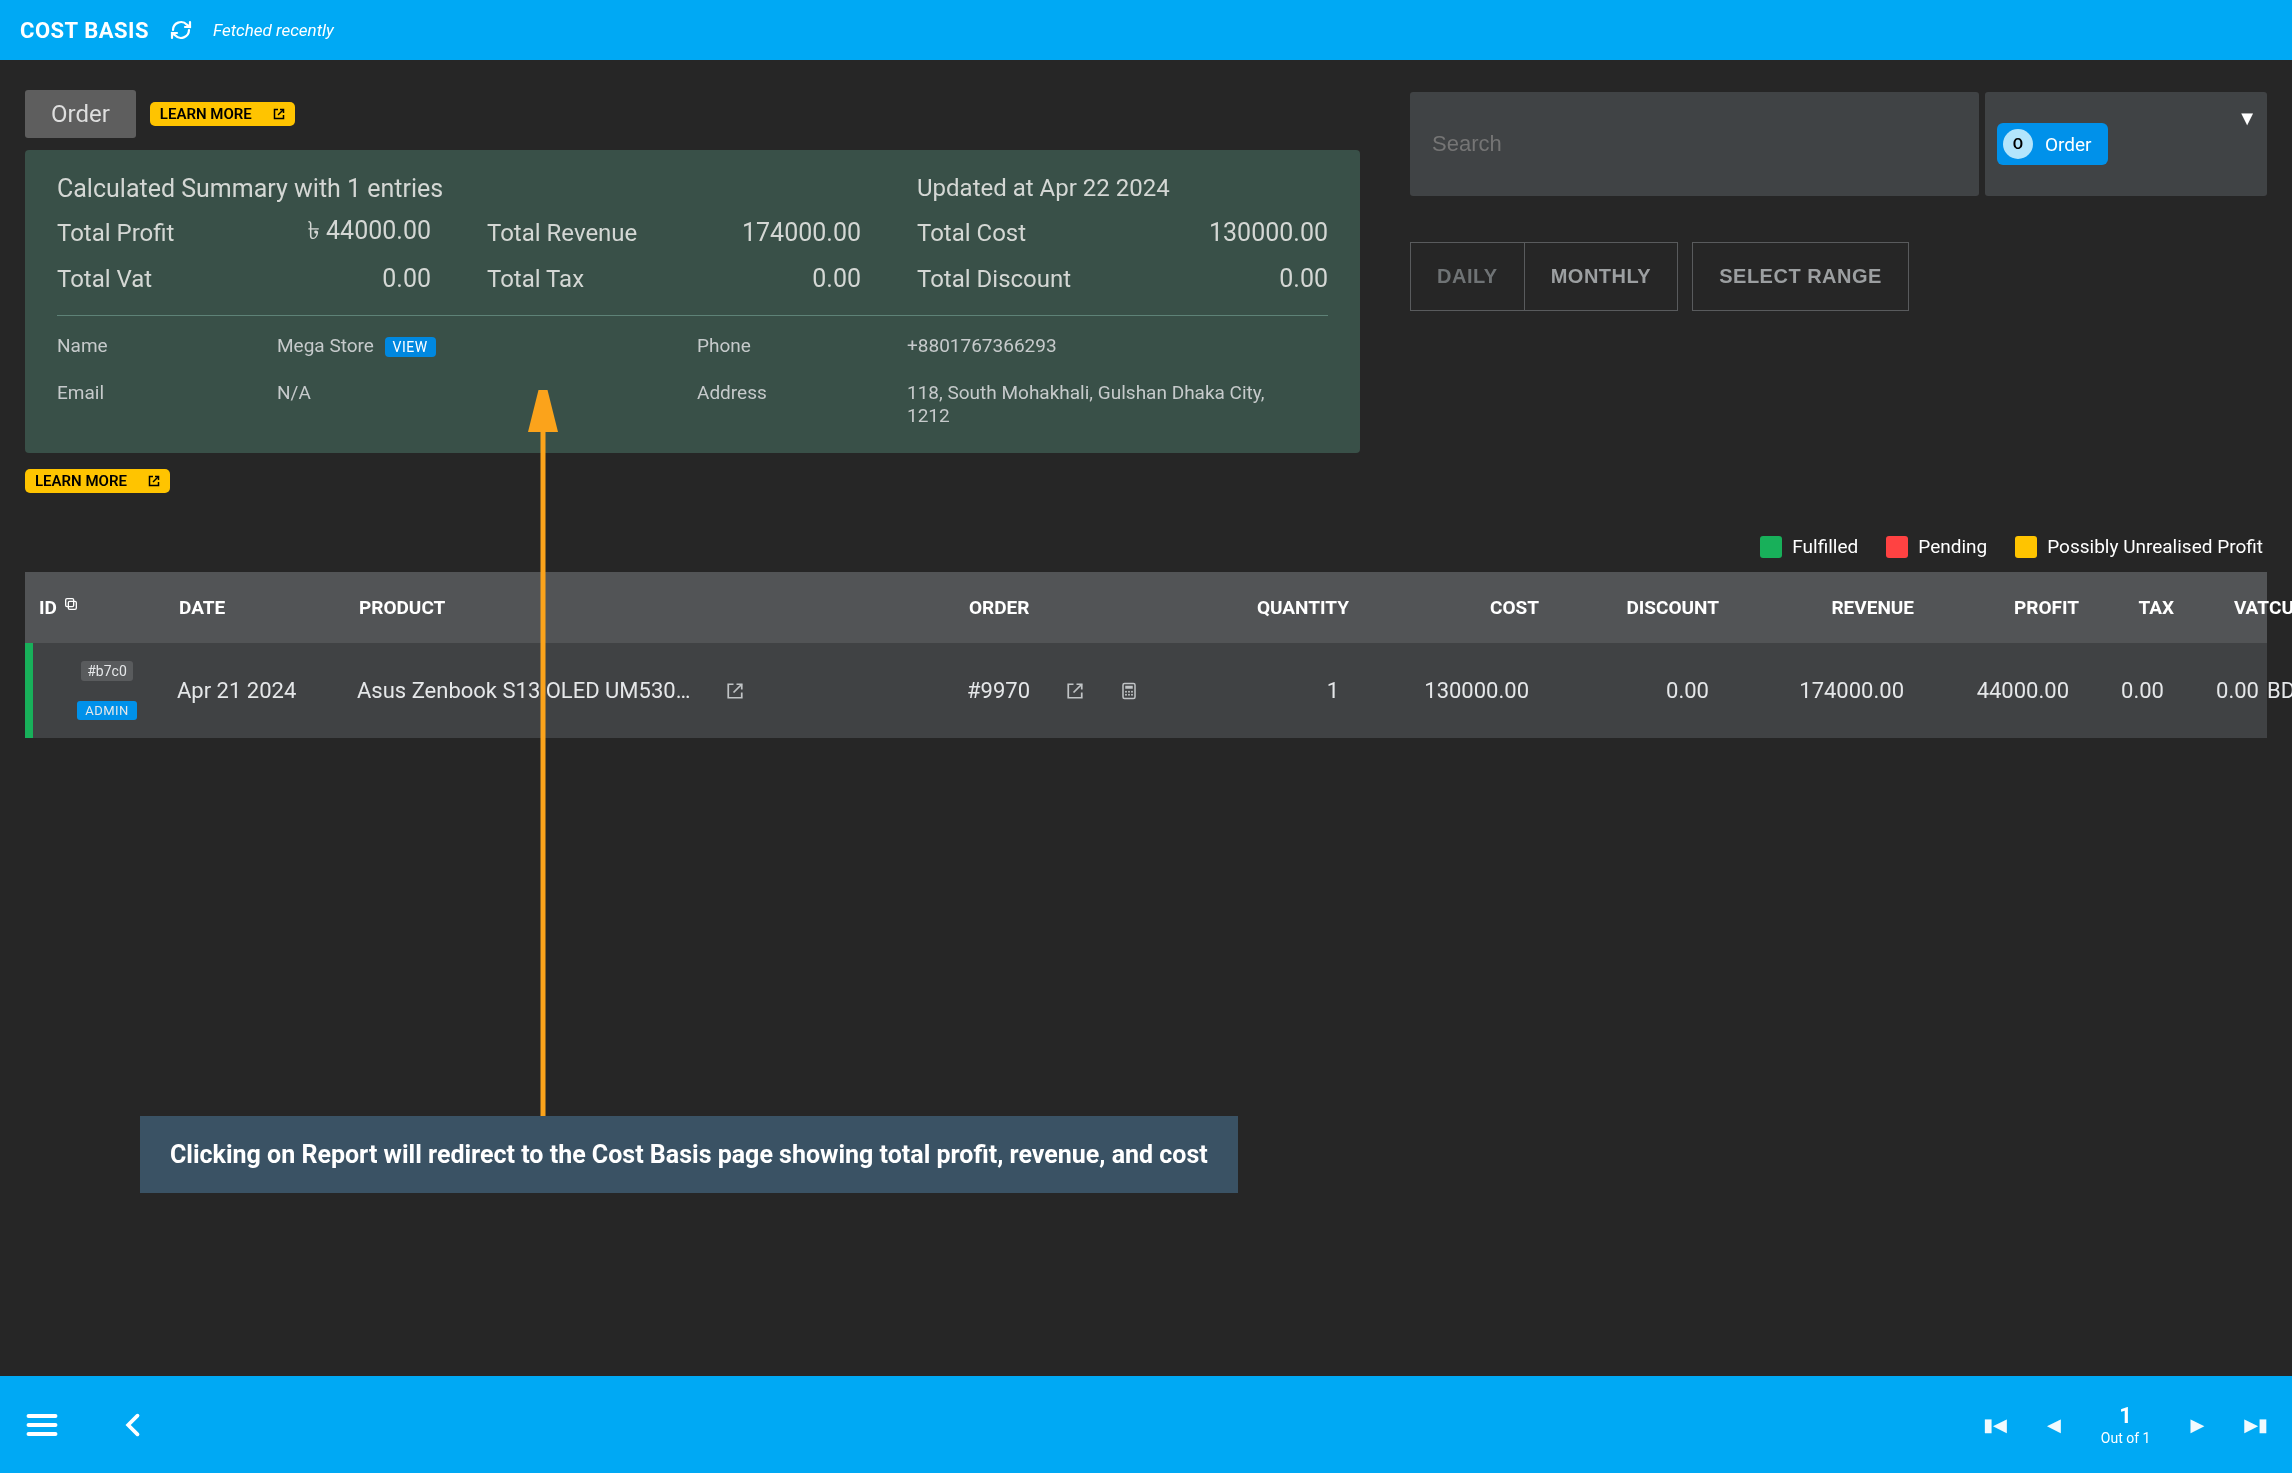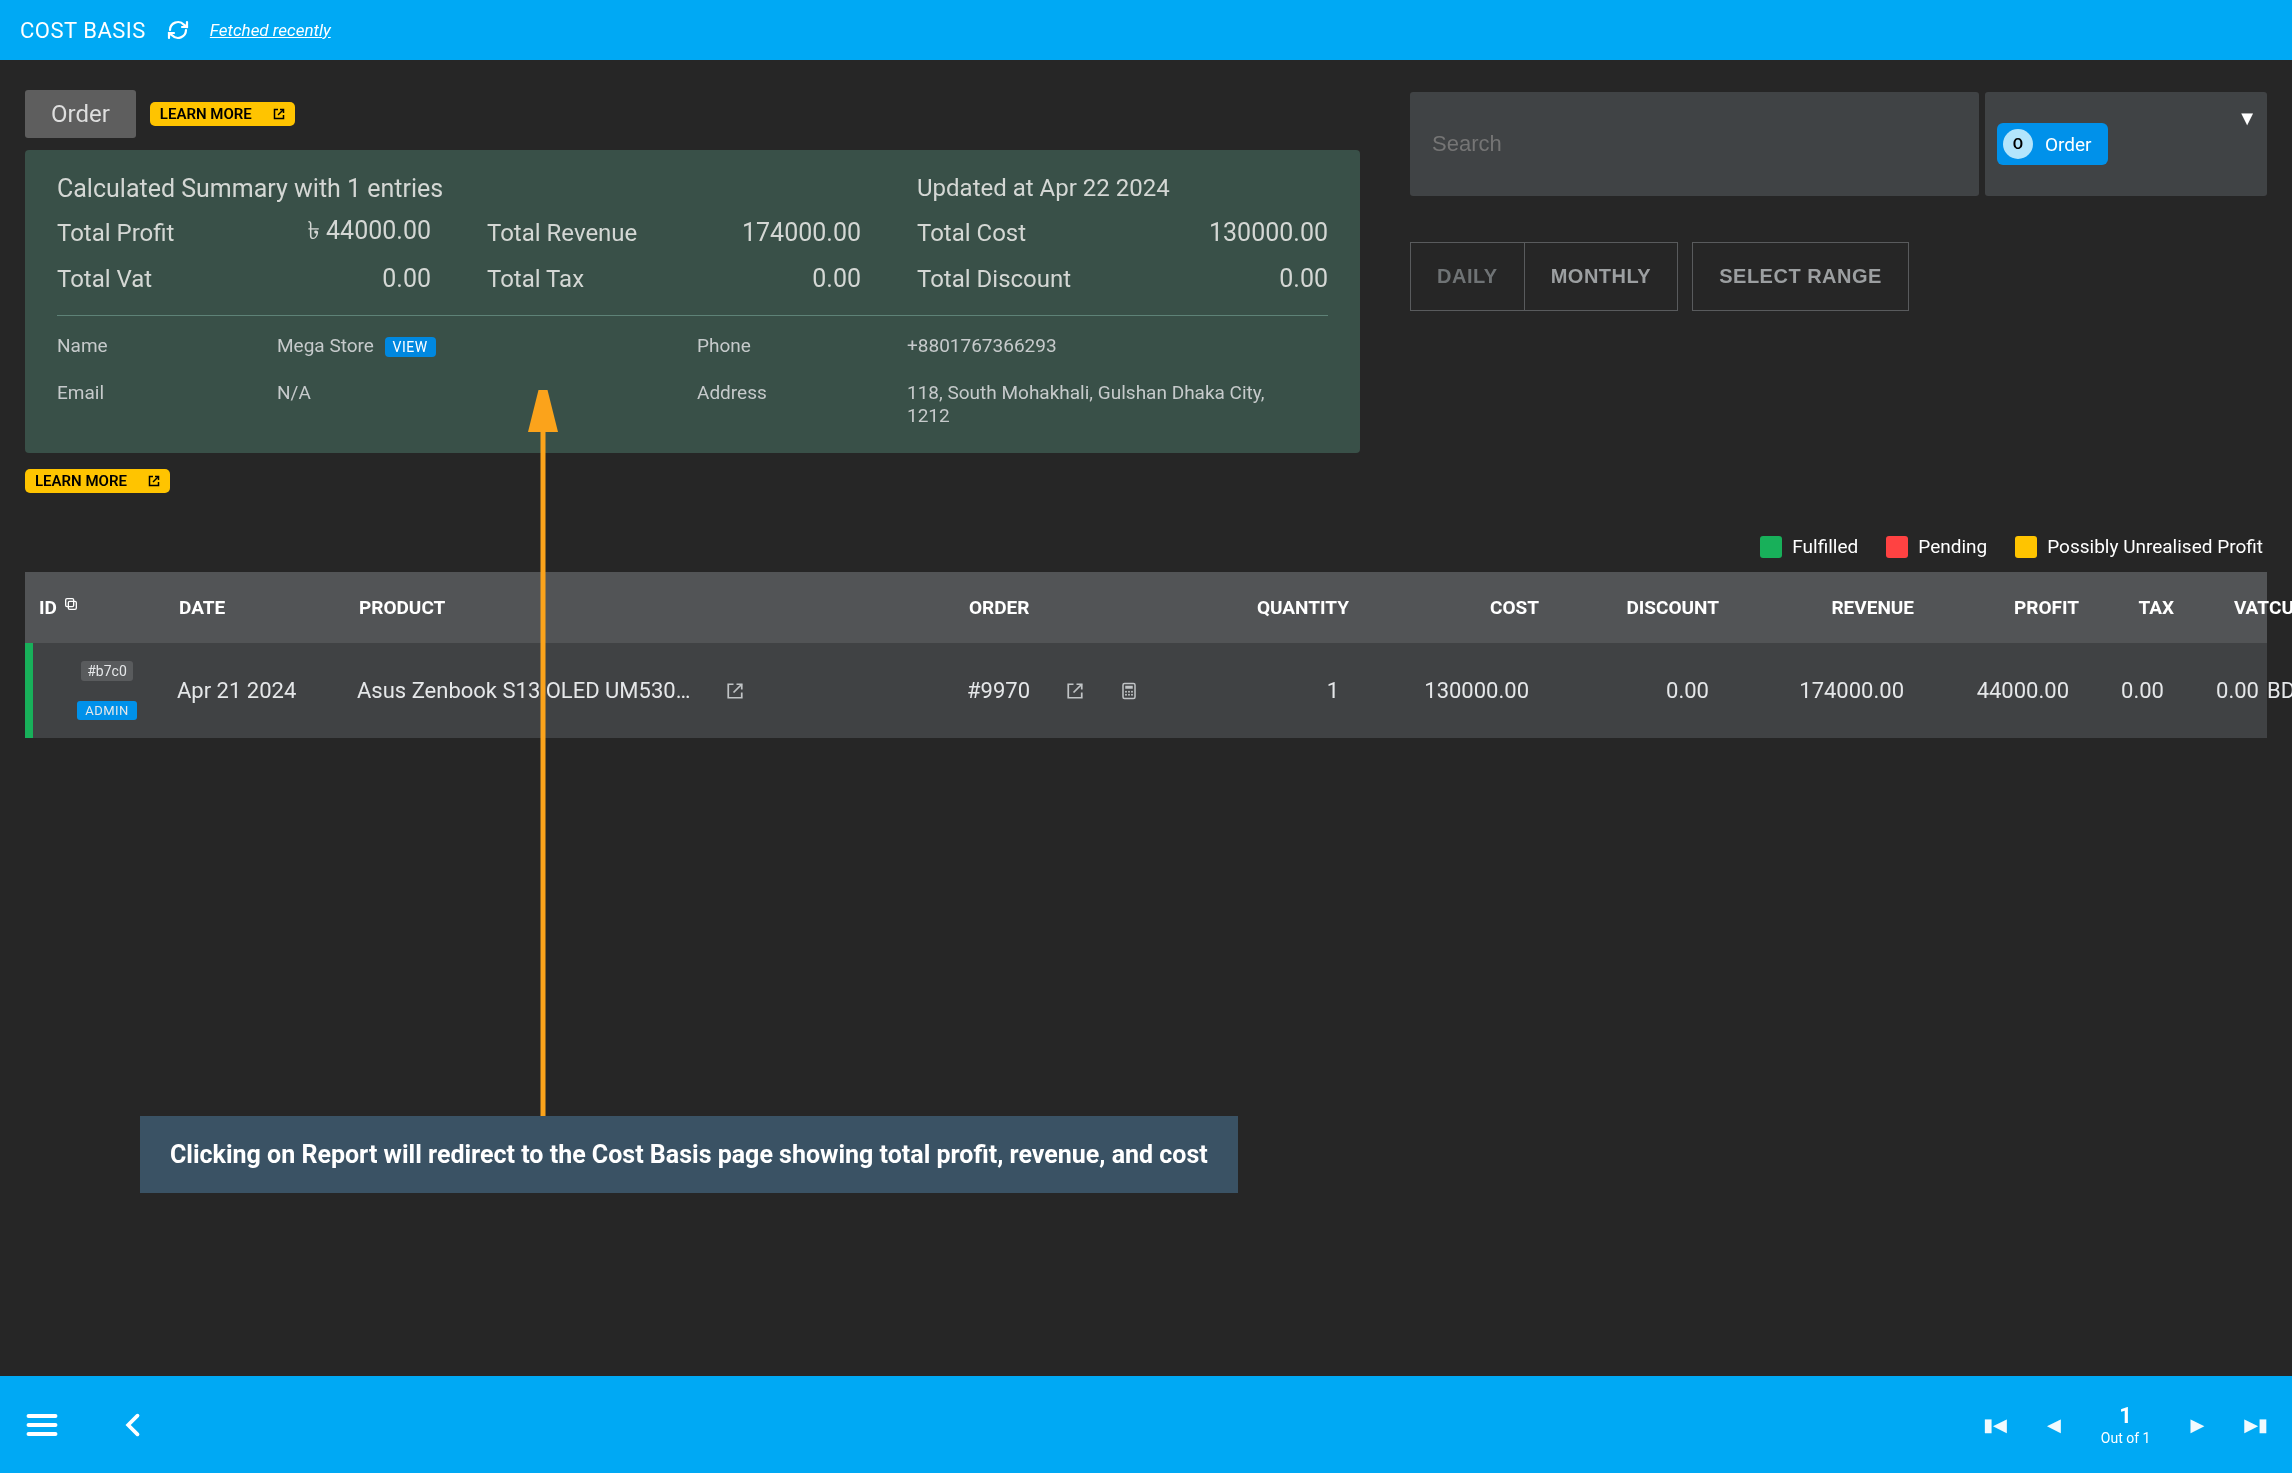--- a/index.html
+++ b/index.html
@@ -13,23 +13,23 @@
     --green:#18B05A;
     --red:#FF4242;
     --text:#ffffff;
     --muted:#B7BCC0;
     --inputbg:#404345;
     --small:#B6BFC2;
     --tabbg:#5E5E5E;
   }
   html,body{margin:0;padding:0;width:2292px;height:1473px;background:#1e1e1e;font-family:'Segoe UI',Roboto,Arial,sans-serif;color:var(--text);}
   .appbar{height:60px;background:var(--blue);display:flex;align-items:center;padding:0 20px;gap:20px}
-  .appbar .title{font-weight:400;font-size:22px;color:#fff;letter-spacing:0.5px}
+  .appbar .title{font-weight:700;font-size:22px;color:#fff;letter-spacing:0.5px}
   .appbar .refresh{display:flex;align-items:center;color:#fff}
-  .appbar .fetched{color:#fff;font-size:17px;font-style:italic;text-decoration:underline;}
+  .appbar .fetched{color:#fff;font-size:17px;font-style:italic;}
 
   .body{padding:30px 25px 0 25px;background:var(--darkbg);height:1316px;box-sizing:border-box;position:relative;}
 
   .topgrid{display:grid;grid-template-columns:1335px 1fr;gap:50px}
 
   .ordertabs{display:flex;gap:14px;align-items:center;margin-bottom:12px}
   .tab{background:var(--tabbg);color:#dedede;padding:10px 26px;font-size:24px;border-radius:3px}
   .pill{background:var(--yellow);color:#000;font-size:15px;font-weight:600;border-radius:5px;padding:3px 10px;display:inline-flex;align-items:center;gap:21px}
 
   .summary{background:var(--panel);border-radius:4px;padding:24px 32px 26px 32px}

